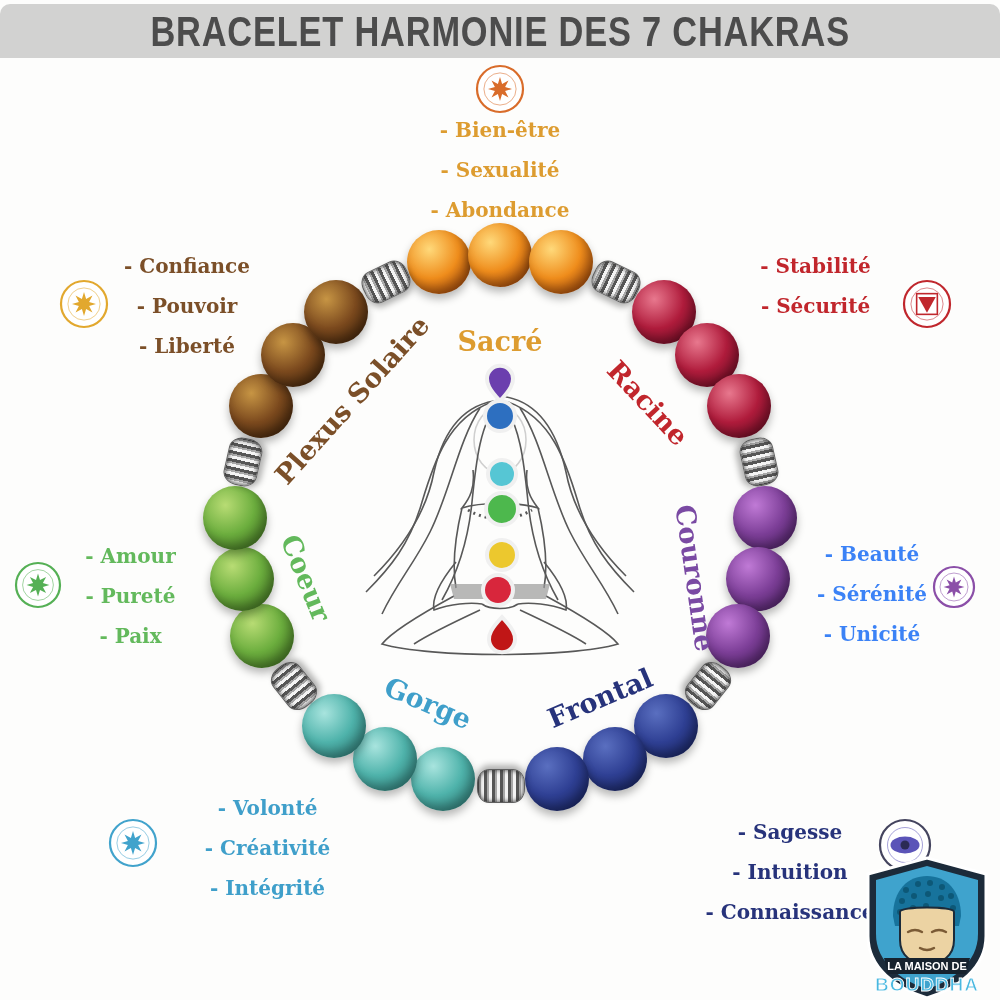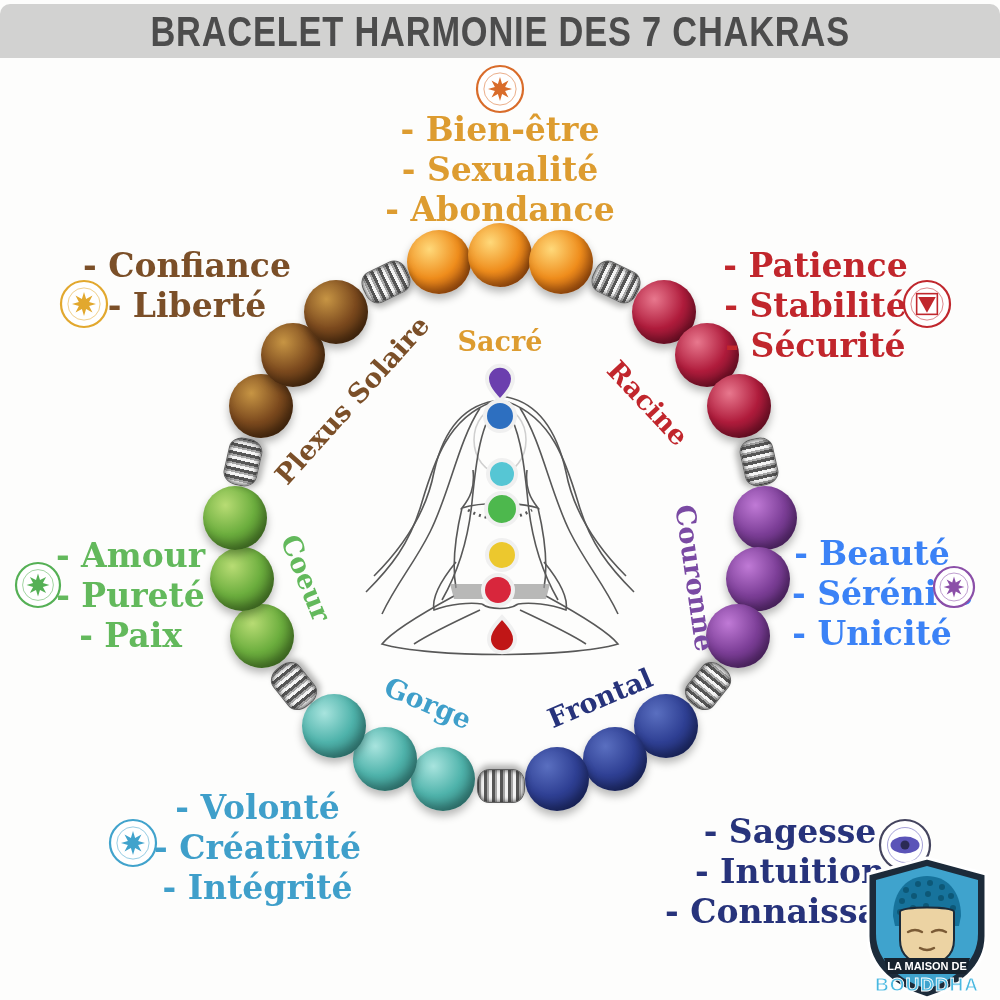--- a/index.html
+++ b/index.html
@@ -21,28 +21,28 @@
                 white-space:nowrap;transform-origin:center;}
   #label-sacre   {left:500px;top:341px;transform:translate(-50%,-50%);}
   #label-racine  {left:648px;top:403px;transform:translate(-50%,-50%) rotate(47deg);}
   #label-couronne{left:695px;top:578px;transform:translate(-50%,-50%) rotate(82deg);}
   #label-frontal {left:600px;top:698px;transform:translate(-50%,-50%) rotate(-23deg);}
   #label-gorge   {left:428px;top:703px;transform:translate(-50%,-50%) rotate(23deg);}
   #label-coeur   {left:306px;top:578px;transform:translate(-50%,-50%) rotate(68deg);}
   #label-plexus  {left:352px;top:400px;transform:translate(-50%,-50%) rotate(-48deg);}
   
   .attrs{position:absolute;text-align:center;font-family:"DejaVu Serif",serif;font-weight:bold;
-         font-size:33px;line-height:40px;}
+         font-size:20px;line-height:40px;}
   .attrs span{display:block;white-space:nowrap;}
   #attrs-sacre   {left:350px;top:110px;width:300px;}
   #attrs-plexus  {left:82px; top:246px;width:210px;}
   #attrs-racine  {left:718px;top:246px;width:195px;}
   #attrs-coeur   {left:38px; top:536px;width:185px;}
   #attrs-couronne{left:792px;top:534px;width:160px;}
-  #attrs-gorge   {left:150px;top:788px;width:215px;}
+  #attrs-gorge   {left:160px;top:788px;width:215px;}
   #attrs-frontal {left:665px;top:792px;width:250px;margin-top:20px;}
   
   #icons-layer .chakra-icon{position:absolute;}
   
   #figure{position:absolute;left:330px;top:352px;width:340px;height:320px;}
   
   #logo{position:absolute;left:856px;top:854px;width:142px;height:146px;}
 </style>
 </head>
 <body>
@@ -125,21 +125,20 @@
   <div class="chakra-label" id="label-gorge" style="color: rgb(63, 159, 202);">Gorge</div>
   <div class="chakra-label" id="label-coeur" style="color: rgb(99, 185, 92);">Coeur</div>
   <div class="chakra-label" id="label-plexus" style="color: rgb(123, 79, 40);">Plexus Solaire</div>
 
   <div class="attrs" id="attrs-sacre" style="color: rgb(221, 156, 48);">
     <span>- Bien-être</span>
     <span>- Sexualité</span>
     <span>- Abondance</span>
   </div>
   <div class="attrs" id="attrs-racine" style="color: rgb(193, 38, 44);">
-    <span>- Patience</span>
     <span>- Stabilité</span>
     <span>- Sécurité</span>
   </div>
   <div class="attrs" id="attrs-couronne" style="color: #3b82f6;">
     <span>- Beauté</span>
     <span>- Sérénité</span>
     <span>- Unicité</span>
   </div>
   <div class="attrs" id="attrs-frontal" style="color: rgb(39, 51, 123);">
     <span>- Sagesse</span>
@@ -151,20 +150,21 @@
     <span>- Créativité</span>
     <span>- Intégrité</span>
   </div>
   <div class="attrs" id="attrs-coeur" style="color: rgb(99, 185, 92);">
     <span>- Amour</span>
     <span>- Pureté</span>
     <span>- Paix</span>
   </div>
   <div class="attrs" id="attrs-plexus" style="color: rgb(123, 79, 40);">
     <span>- Confiance</span>
+    <span>- Pouvoir</span>
     <span>- Liberté</span>
   </div>
 
   <div id="icons-layer">
       <svg viewBox="0 0 52 52" class="chakra-icon" style="left: 474px; top: 63px; height: 52px; width: 52px;">
         <circle cx="26" cy="26" r="23" fill="#fff" stroke="#d96c2a" stroke-width="2.2"></circle>
         <circle cx="26" cy="26" r="16.099999999999998" fill="none" stroke="#d96c2a" stroke-width="1" opacity=".55"></circle>
         <polygon points="26.0,14.0 28.1,20.9 34.5,17.5 31.1,23.9 38.0,26.0 31.1,28.1 34.5,34.5 28.1,31.1 26.0,38.0 23.9,31.1 17.5,34.5 20.9,28.1 14.0,26.0 20.9,23.9 17.5,17.5 23.9,20.9" fill="#d96c2a"></polygon>
       </svg>
       <svg viewBox="0 0 52 52" class="chakra-icon" style="left: 58px; top: 278px; height: 52px; width: 52px;">

